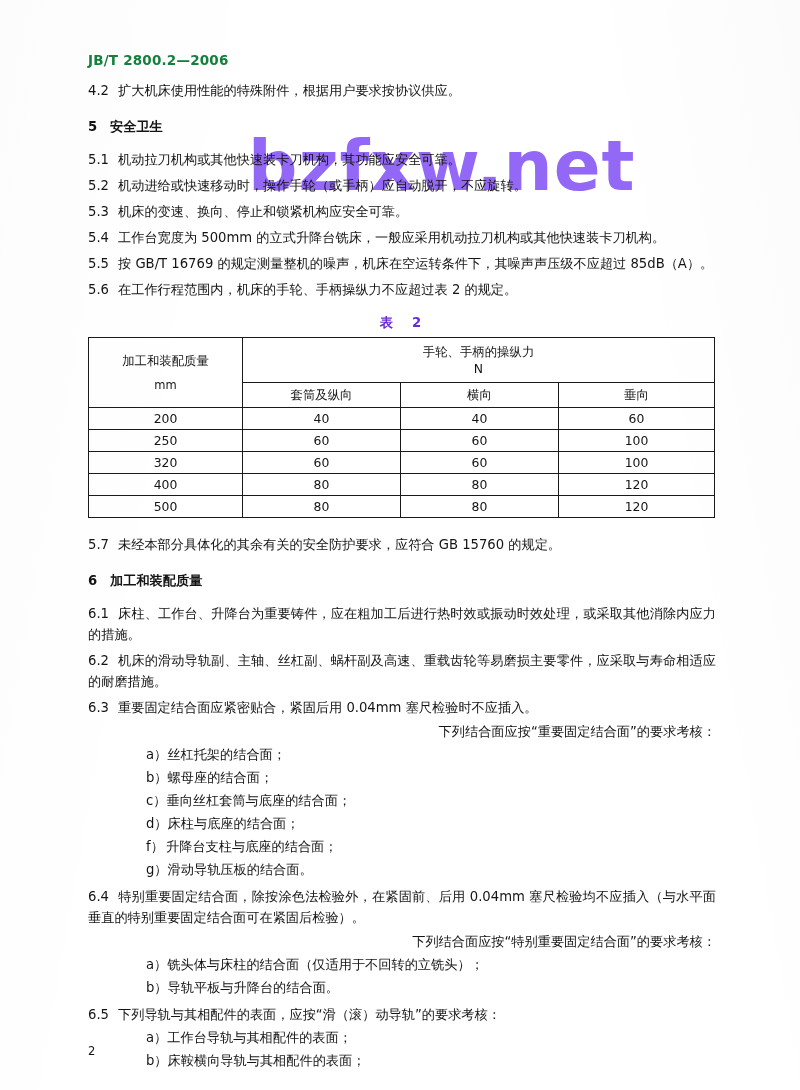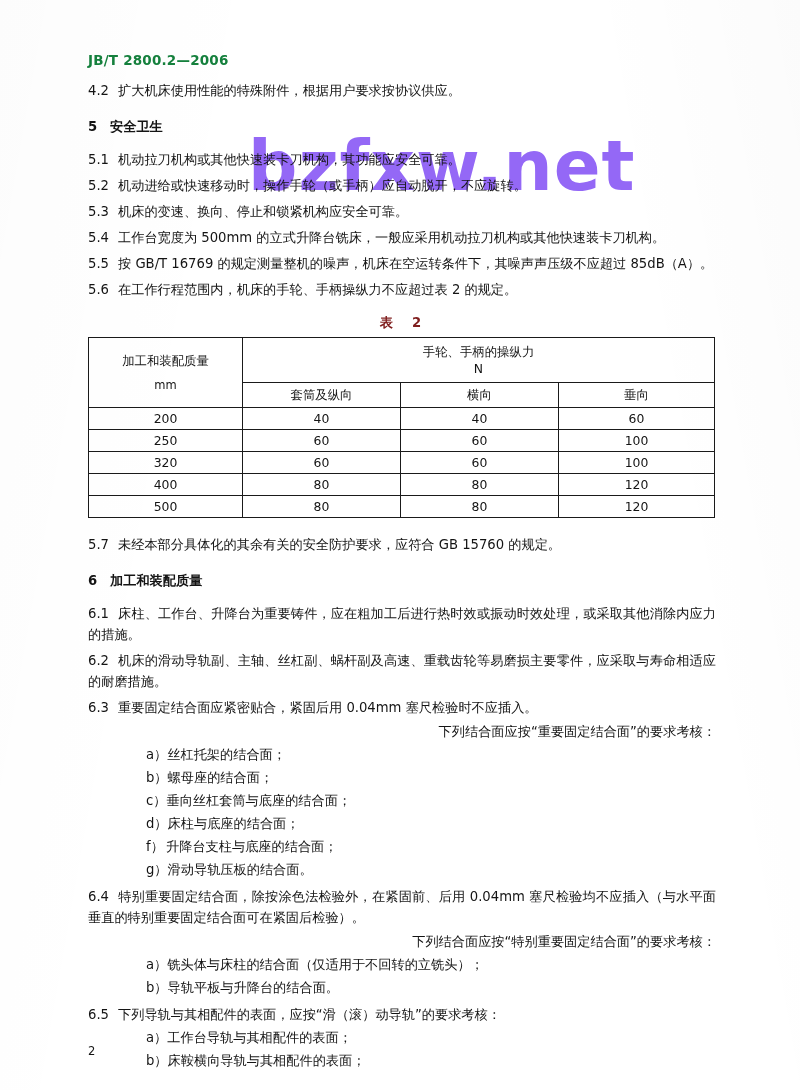--- a/index.html
+++ b/index.html
@@ -97,21 +97,21 @@
     display: inline-block;
     min-width: 20px;
   }
   
   .table-caption {
     margin-top: 14px;
     text-align: center;
     font-size: 13.2px;
     font-weight: bold;
     letter-spacing: 3px;
-    color: #7f1d1d;
+    color: #6d28d9;
   }
   table.spec {
     margin-top: 5px;
     width: 626px;
     border-collapse: collapse;
     table-layout: fixed;
     font-size: 12.4px;
     color: #141414;
   }
   table.spec th, table.spec td {

